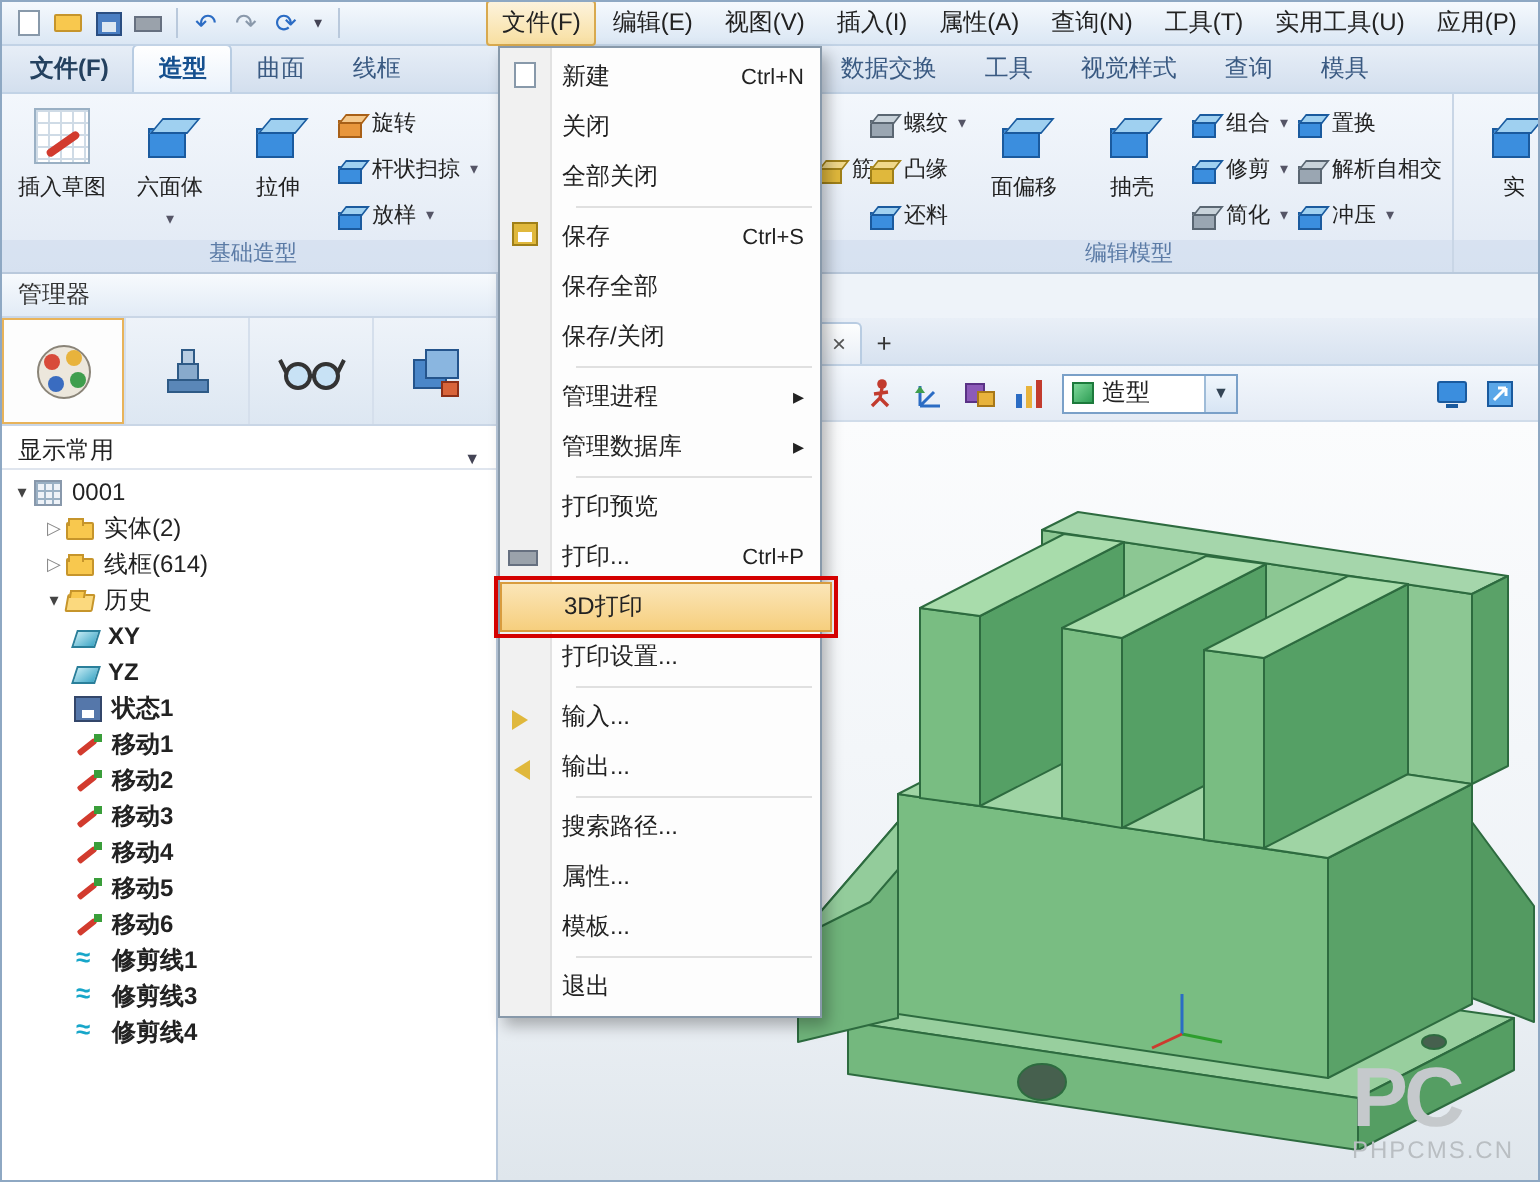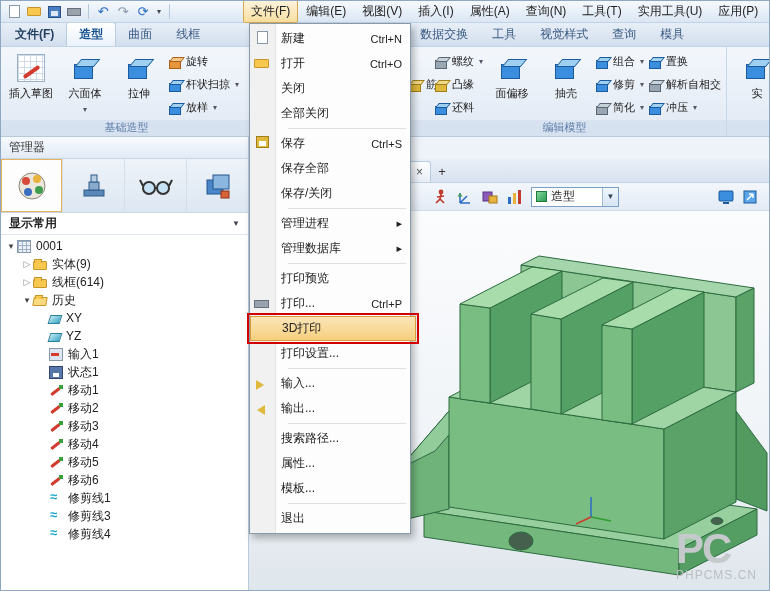--- a/index.html
+++ b/index.html
@@ -57,25 +57,25 @@
   .mini.or::before{background:#e8963c;border-color:#a86018;} .mini.or::after{background:#f5c88a;border-color:#a86018;}
   .mini.gd::before{background:#e0b83c;border-color:#a08018;} .mini.gd::after{background:#f0d88a;border-color:#a08018;}
   .mini.gr::before{background:#9aa6b2;border-color:#5a6672;} .mini.gr::after{background:#c8d2da;border-color:#5a6672;}
 
   
   .left-panel{position:absolute;left:0;top:136px;width:248px;bottom:0;background:#fff;border-right:1px solid #b9c9dc;display:flex;flex-direction:column;z-index:5;}
   .mgr-title{height:22px;line-height:21px;padding-left:8px;background:linear-gradient(#f7fafd,#e2ebf6);border-bottom:1px solid #c9d6e6;color:#333;}
   .mgr-tabs{height:54px;display:flex;border-bottom:1px solid #c9d6e6;background:linear-gradient(#eef3f9,#dde7f2);}
   .mgr-tab{flex:1;display:flex;align-items:center;justify-content:center;border-right:1px solid #d5dfec;}
   .mgr-tab.active{background:#fdfdfd;box-shadow:inset 0 0 0 1px #e8b35a;}
-  .mgr-filter{height:22px;display:flex;align-items:center;padding:0 8px;border-bottom:1px solid #dfe5ee;background:#fff;font-weight:bold;}
+  .mgr-filter{height:22px;display:flex;align-items:flex-end;padding:0 8px;border-bottom:1px solid #dfe5ee;background:#fff;}
   .mgr-filter .caret{margin-left:auto;font-size:8px;color:#445;}
   .tree{flex:1;overflow:hidden;padding-top:2px;}
   .tree-row{height:18px;display:flex;align-items:center;white-space:nowrap;}
-  .tree-row.lv0{padding-left:4px;} .tree-row.lv1{padding-left:20px;} .tree-row.lv2{padding-left:36px;}
+  .tree-row.lv0{padding-left:4px;} .tree-row.lv1{padding-left:20px;} .tree-row.lv2{padding-left:24px;font-weight:bold;}
   .exp{width:12px;font-size:9px;color:#444;text-align:center;flex:none;}
   .exp.closed{color:#888;} .exp.none{visibility:hidden;}
   .ticon{width:14px;height:13px;margin-right:5px;position:relative;flex:none;}
   .ticon.grid{background:#eef2f8;border:1px solid #8898ab;background-image:linear-gradient(#9ab0c4 1px,transparent 1px),linear-gradient(90deg,#9ab0c4 1px,transparent 1px);background-size:4px 4px;}
   .ticon.folder,.ticon.foldero{height:9px;margin-top:3px;background:#f8c84e;border:1px solid #c6952b;border-radius:1px;}
   .ticon.folder::before,.ticon.foldero::before{content:"";position:absolute;top:-3px;left:0;width:6px;height:3px;background:#f8c84e;border:1px solid #c6952b;border-bottom:none;}
   .ticon.foldero{background:#fbd97e;transform:skewX(-10deg);}
   .ticon.plane{width:12px;height:9px;margin-top:2px;background:linear-gradient(135deg,#bfe8f2,#3fa7c6);border:1px solid #2a7f9a;transform:skewX(-18deg);}
   .ticon.input{background:#dde6f0;border:1px solid #8898ab;}
   .ticon.input::before{content:"";position:absolute;left:1px;top:4px;width:8px;height:3px;background:#d23b2e;}
@@ -381,21 +381,21 @@
 
         <div class="tree-row lv0">
           <span class="exp open">▾</span>
           <span class="ticon grid"></span>
           <span>0001</span>
         </div>
 
         <div class="tree-row lv1">
           <span class="exp closed">▷</span>
           <span class="ticon folder"></span>
-          <span>实体(9)</span>
+          <span>实体(2)</span>
         </div>
 
         <div class="tree-row lv1">
           <span class="exp closed">▷</span>
           <span class="ticon folder"></span>
           <span>线框(614)</span>
         </div>
 
         <div class="tree-row lv1">
           <span class="exp open">▾</span>
@@ -409,25 +409,20 @@
           <span>XY</span>
         </div>
 
 
         <div class="tree-row lv2">
           <span class="exp none"></span>
           <span class="ticon plane"></span>
           <span>YZ</span>
         </div>
 
-        <div class="tree-row lv2">
-          <span class="exp none"></span>
-          <span class="ticon input"></span>
-          <span>输入1</span>
-        </div>
 
         <div class="tree-row lv2">
           <span class="exp none"></span>
           <span class="ticon state"></span>
           <span>状态1</span>
         </div>
 
         <div class="tree-row lv2">
           <span class="exp none"></span>
           <span class="ticon move"></span>
@@ -589,25 +584,20 @@
   </div>
 
   <div class="file-menu">
 
       <div class="fm-item">
         <span class="fm-icon ndoc"></span>
         <span class="fm-label">新建</span>
         <span class="fm-right">Ctrl+N</span>
       </div>
 
-      <div class="fm-item">
-        <span class="fm-icon fold"></span>
-        <span class="fm-label">打开</span>
-        <span class="fm-right">Ctrl+O</span>
-      </div>
 
       <div class="fm-item">
         <span class="fm-icon"></span>
         <span class="fm-label">关闭</span>
         <span class="fm-right"></span>
       </div>
 
       <div class="fm-item">
         <span class="fm-icon"></span>
         <span class="fm-label">全部关闭</span>

